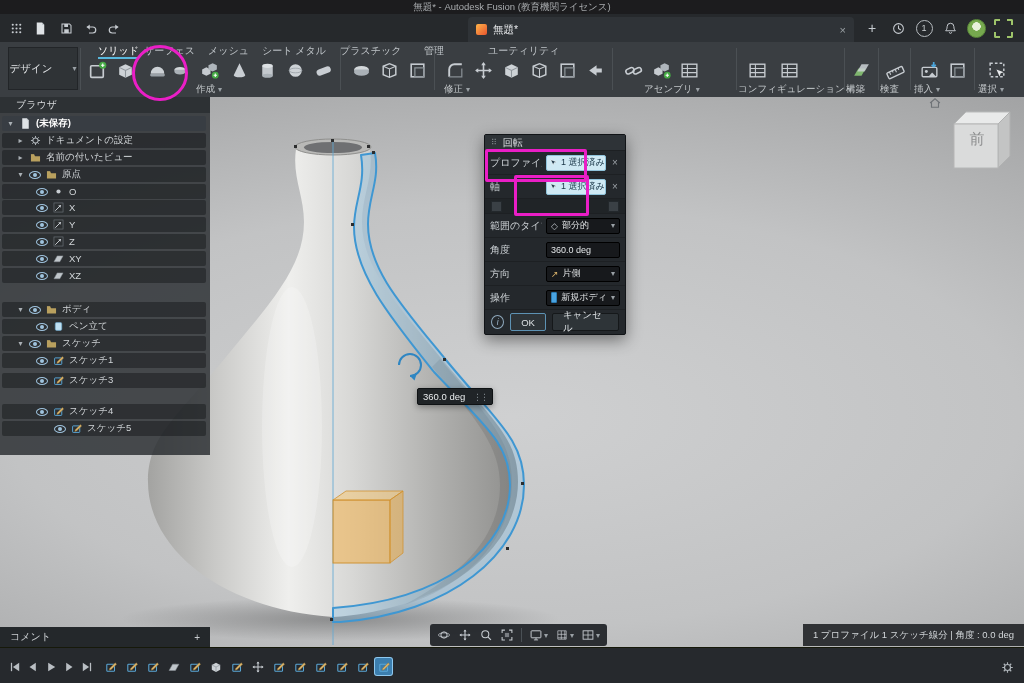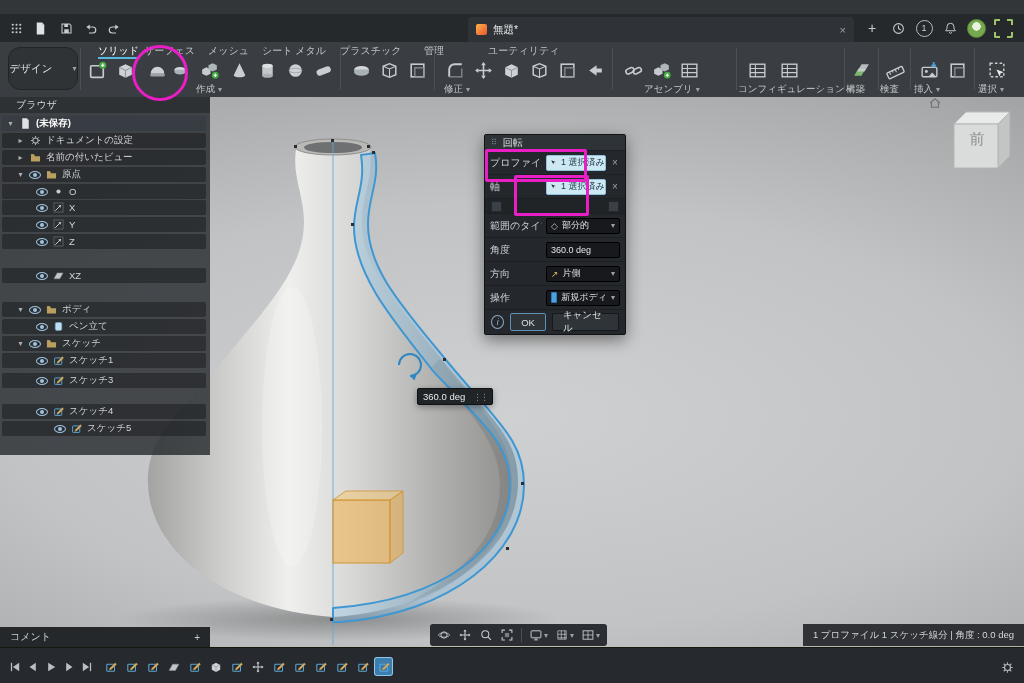--- a/index.html
+++ b/index.html
@@ -15,21 +15,21 @@
           display:flex;align-items:center;gap:6px;padding:0 8px;box-sizing:border-box;font-size:10.5px;color:#e8eaec}
   .docicon{width:11px;height:11px;border-radius:2px;background:linear-gradient(135deg,#ffb549,#e8542e)}
   .tabclose{margin-left:auto;color:#9aa0a4;font-size:11px}
   .badge{width:15px;height:15px;border:1px solid #b7bcc0;border-radius:50%;font-size:9px;color:#c9cdd0;
          display:flex;align-items:center;justify-content:center}
   .avatar{width:17px;height:17px;border-radius:50%;background:radial-gradient(circle at 50% 38%,#e9f2dd 0 4px,#76a94e 4.5px);border:1px solid #5c8c3b}
   .capture{width:15px;height:15px;border:2px dashed #9ec46a;border-radius:2px}
   
   .toolbar{position:absolute;left:0;top:42px;width:1024px;height:55px;background:#3a3e42;border-bottom:1px solid #232629}
   .design-btn{position:absolute;left:8px;top:47px;width:68px;height:41px;background:#2f3336;border:1px solid #222528;
-              border-radius:12px;font-size:10.5px;color:#e2e5e7;display:flex;align-items:center;justify-content:center;gap:20px}
+              border-radius:0;font-size:10.5px;color:#e2e5e7;display:flex;align-items:center;justify-content:center;gap:20px}
   .ttab{position:absolute;top:44px;height:13px;line-height:13px;font-size:10px;color:#bfc4c8}
   .ttab.active{color:#ffffff;border-bottom:2px solid #58b7dc}
   .ticon{position:absolute;top:57px;width:26px;height:26px;display:flex;align-items:center;justify-content:center;border-radius:3px}
   .ticon svg{width:21px;height:21px}
   .ticon.narrow{width:16px}
   .tsep{position:absolute;top:48px;width:1px;height:42px;background:#4b5054}
   .tgroup{position:absolute;top:84px;height:11px;font-size:9.5px;color:#c3c7ca;display:flex;gap:3px;align-items:center;white-space:nowrap}
   .car{font-size:8px;color:#9aa0a5}
   
   .viewport{position:absolute;left:0;top:97px;width:1024px;height:550px;
@@ -303,20 +303,23 @@
         <path d="M15,4v12" stroke="#b9bec3" stroke-width="1.8"></path>
       </symbol>
 <symbol id="s-cursorw" viewBox="0 0 10 10">
         <path d="M1,1l7,2.6l-3,1l-1,3z" fill="#173345" stroke="#fff" stroke-width=".6"></path>
       </symbol>
 </defs>
 </svg>
 
 <div class="app">
 
+  <div class="titlebar">
+    <span>無題* - Autodesk Fusion (教育機関ライセンス)</span>
+  </div>
 
   <div class="appbar"></div>
   <span class="abicon" style="left:6px">
       <svg viewBox="0 0 20 20">
         <use href="#s-dots9"></use>
       </svg>
     </span>
   <span class="abicon" style="left:30px">
       <svg viewBox="0 0 20 20">
         <use href="#s-doc"></use>
@@ -673,20 +676,27 @@
         </svg></span>
     <span>Y</span>
   </div>
   <div class="brow" style="top:234px;padding-left:34px">
     <span class="eye"></span>
     <span class="bico"><svg viewBox="0 0 20 20">
           <use href="#s-axis"></use>
         </svg></span>
     <span>Z</span>
   </div>
+  <div class="brow" style="top:251px;padding-left:34px">
+    <span class="eye"></span>
+    <span class="bico"><svg viewBox="0 0 20 20">
+          <use href="#s-plane"></use>
+        </svg></span>
+    <span>XY</span>
+  </div>
   <div class="brow" style="top:268px;padding-left:34px">
     <span class="eye"></span>
     <span class="bico"><svg viewBox="0 0 20 20">
           <use href="#s-plane"></use>
         </svg></span>
     <span>XZ</span>
   </div>
   <div class="brow" style="top:302px;padding-left:14px">
     <span class="bcaret">▾</span>
     <span class="eye"></span>

